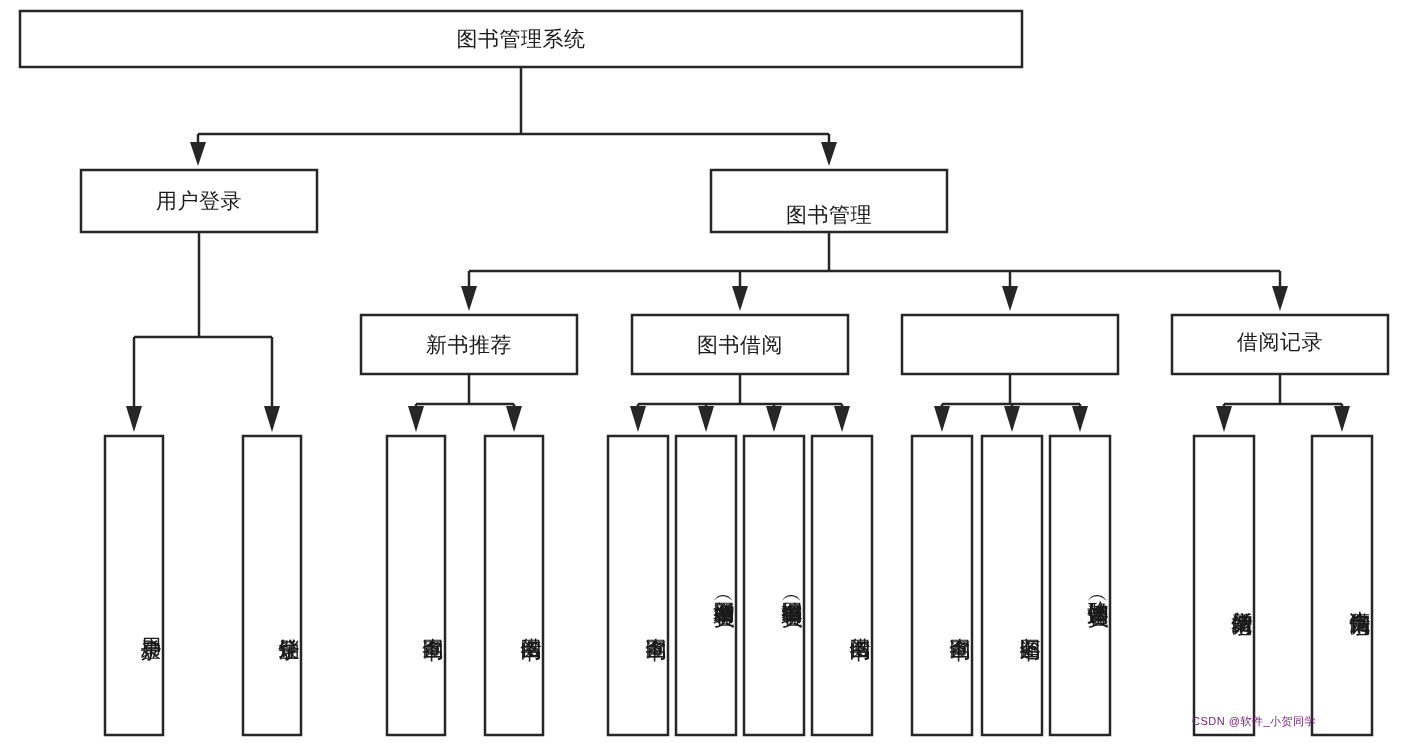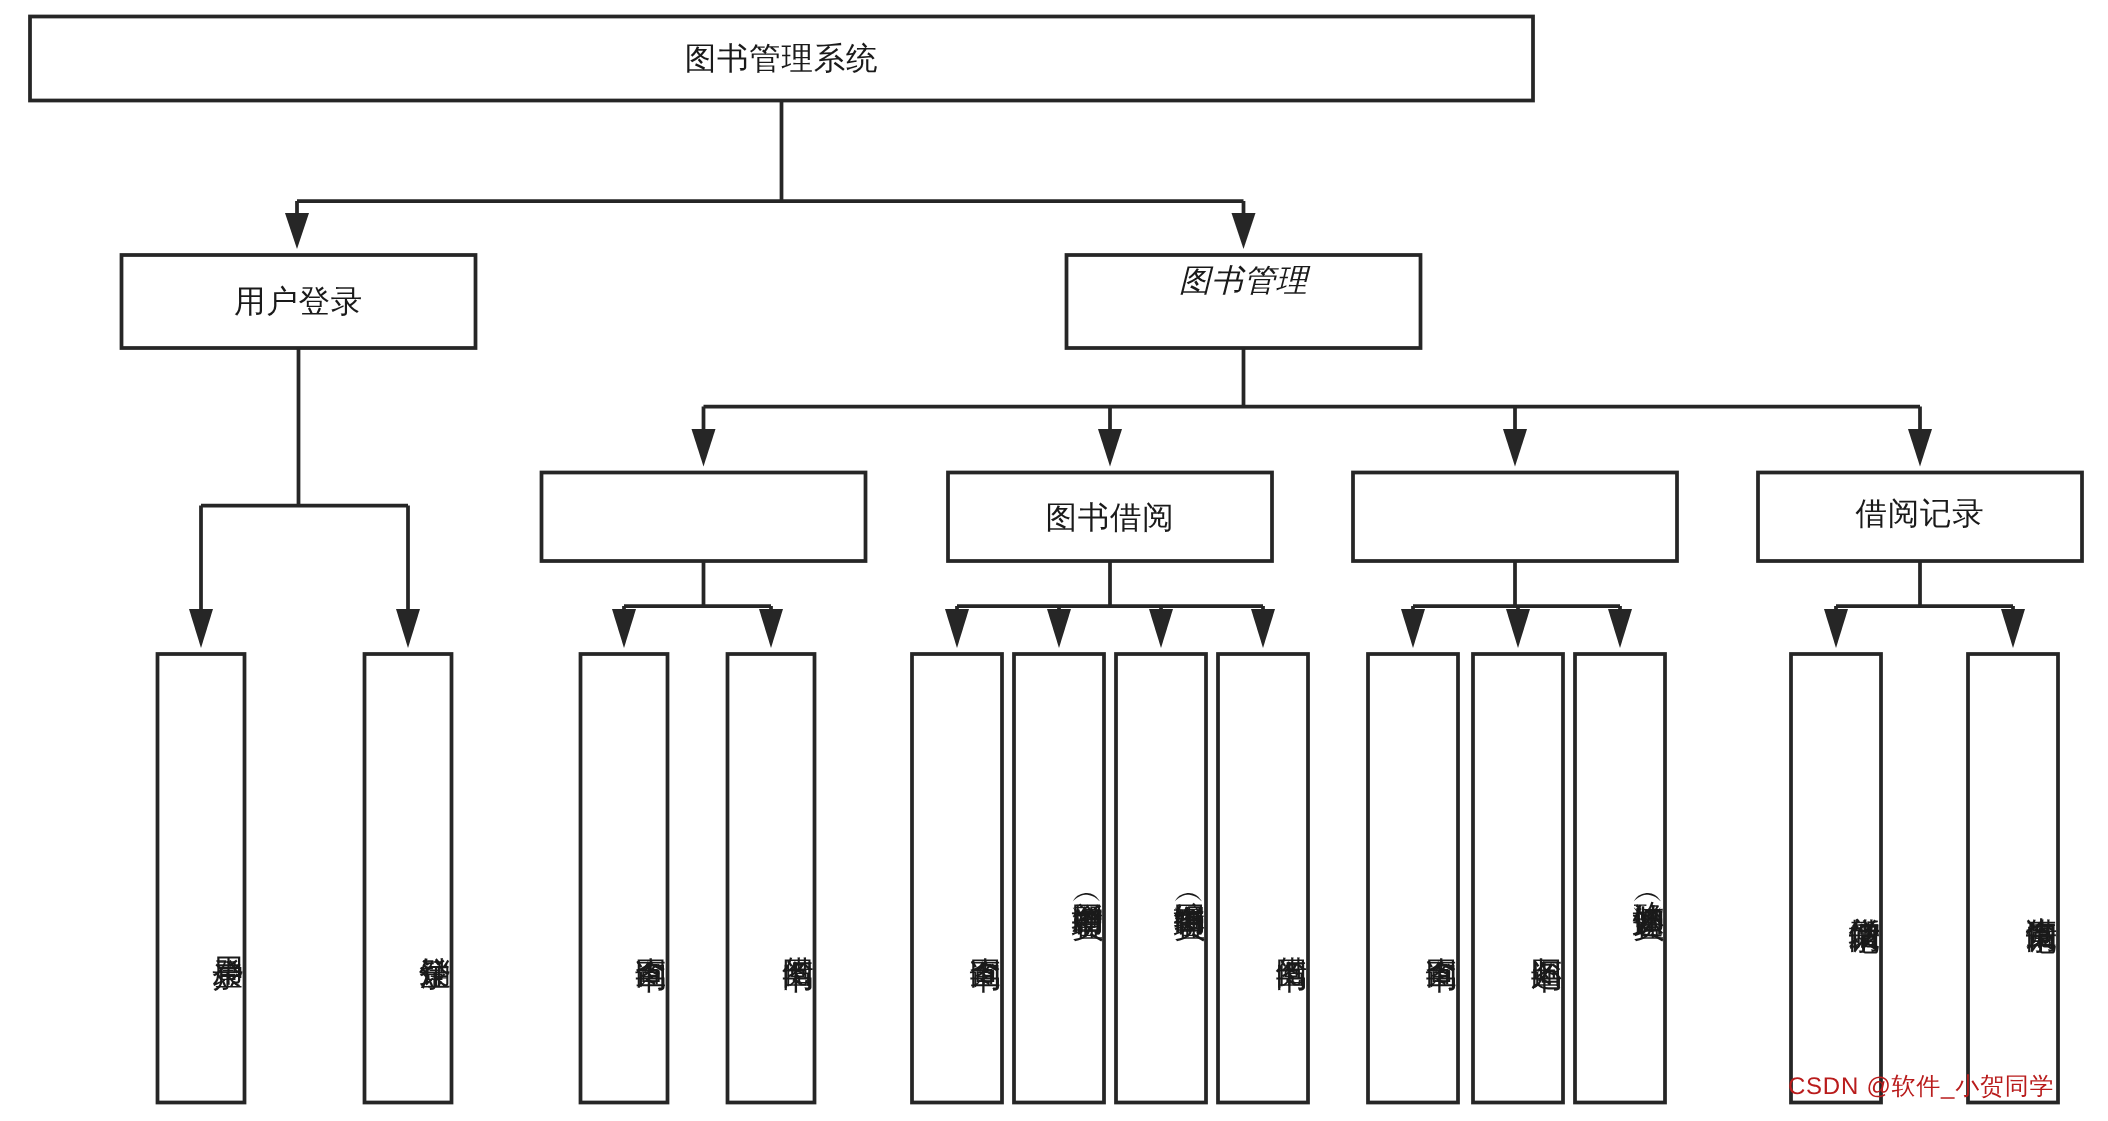--- a/index.html
+++ b/index.html
@@ -67,22 +67,22 @@
     white-space: nowrap;
     pointer-events: none;
   }
   .node-label-v.start-top {
     align-items: flex-start;
   }
   .watermark {
     position: absolute;
     left: 1192px;
     top: 714px;
-    font-size: 16px;
-    color: #b91c1c;
+    font-size: 11px;
+    color: #701a75;
     white-space: nowrap;
     letter-spacing: 0.5px;
     pointer-events: none;
     text-align: right;
   }
 </style>
 </head>
 <body>
 
 <div id="diagram-root">
@@ -174,22 +174,23 @@
     <rect class="node-box" x="1050" y="436" width="60" height="299"></rect>
 
     <rect class="node-box" x="1194" y="436" width="60" height="299"></rect>
     <rect class="node-box" x="1312" y="436" width="60" height="299"></rect>
 
   </svg>
 
   <div class="node-label-h" style="left:20px; top:11px; width:1002px; height:56px;">图书管理系统</div>
 
   <div class="node-label-h" style="left:81px; top:170px; width:236px; height:62px;">用户登录</div>
-  <div class="node-label-h" style="left:711px; top:156px; width:236px; height:62px;font-style:italic;">图书管理</div>
-
+  <div class="node-label-h" style="left:711px; top:184px; width:236px; height:62px;">图书管理</div>
+
+  <div class="node-label-h" style="left:361px; top:315px; width:216px; height:59px;">新书推荐</div>
   <div class="node-label-h" style="left:632px; top:315px; width:216px; height:59px;">图书借阅</div>
   <div class="node-label-h" style="left:1172px; top:312px; width:216px; height:59px;">借阅记录</div>
 
   <div class="node-label-v" style="left:105px; top:515px; width:58px; height:215px;">用户登录</div>
   <div class="node-label-v" style="left:243px; top:515px; width:58px; height:215px;">注销登录</div>
 
   <div class="node-label-v" style="left:387px; top:515px; width:58px; height:215px;">查询图书</div>
   <div class="node-label-v" style="left:485px; top:515px; width:58px; height:215px;">借阅图书</div>
 
   <div class="node-label-v" style="left:608px; top:515px; width:60px; height:215px;">查询图书</div>

